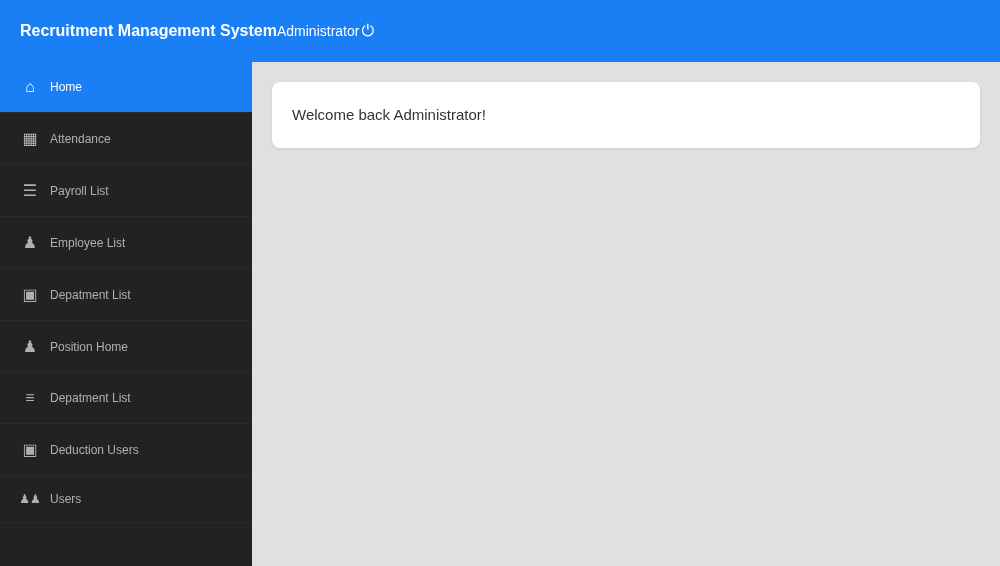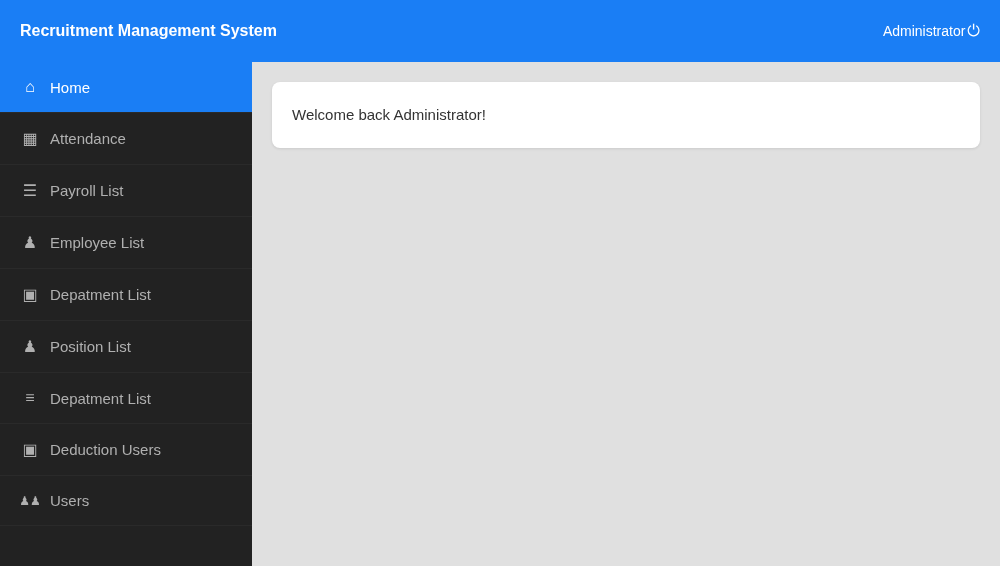--- a/index.html
+++ b/index.html
@@ -16,21 +16,21 @@
       display: flex;
       flex-direction: column;
     }
 
     
     .navbar {
       background-color: #1a7ef5;
       color: white;
       display: flex;
       align-items: center;
-      justify-content: space-between;
+      justify-content: flex-start;
       padding: 0 20px;
       height: 62px;
       flex-shrink: 0;
     }
 
     .navbar-brand {
       font-weight: bold;
       font-size: 16px;
       line-height: 1.3;
       color: white;
@@ -66,21 +66,21 @@
       display: flex;
       flex-direction: column;
     }
 
     .sidebar-item {
       display: flex;
       align-items: center;
       gap: 10px;
       padding: 16px 20px;
       color: #b0b0b0;
-      font-size: 15px;
+      font-size: 12px;
       cursor: pointer;
       border-bottom: 1px solid #2a2a2a;
       transition: background 0.2s;
     }
 
     .sidebar-item.active {
       background-color: #1a7ef5;
       color: white;
     }
 
@@ -167,21 +167,21 @@
       <span>Employee List</span>
     </div>
 
     <div class="sidebar-item">
       <span class="sidebar-icon icon-building"></span>
       <span>Depatment List</span>
     </div>
 
     <div class="sidebar-item">
       <span class="sidebar-icon icon-position"></span>
-      <span>Position List</span>
+      <span>Position Home</span>
     </div>
 
     <div class="sidebar-item">
       <span class="sidebar-icon icon-allowance"></span>
       <span>Depatment List</span>
     </div>
 
     <div class="sidebar-item">
       <span class="sidebar-icon icon-deduction"></span>
       <span>Deduction Users</span>

